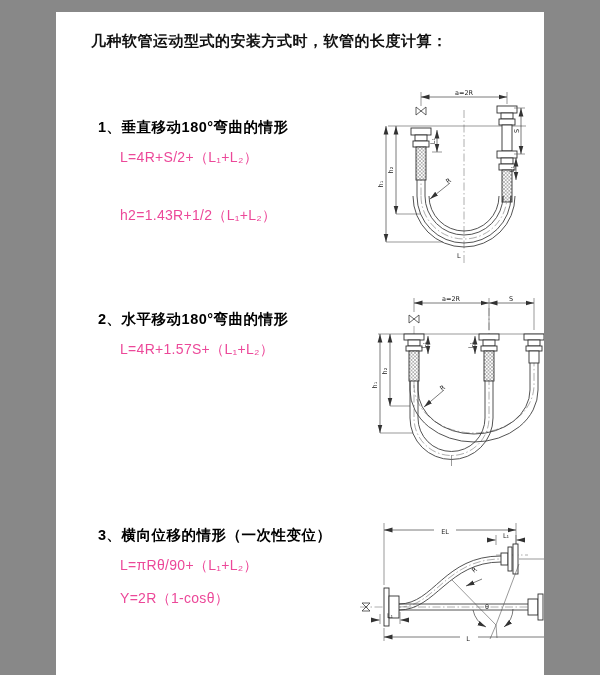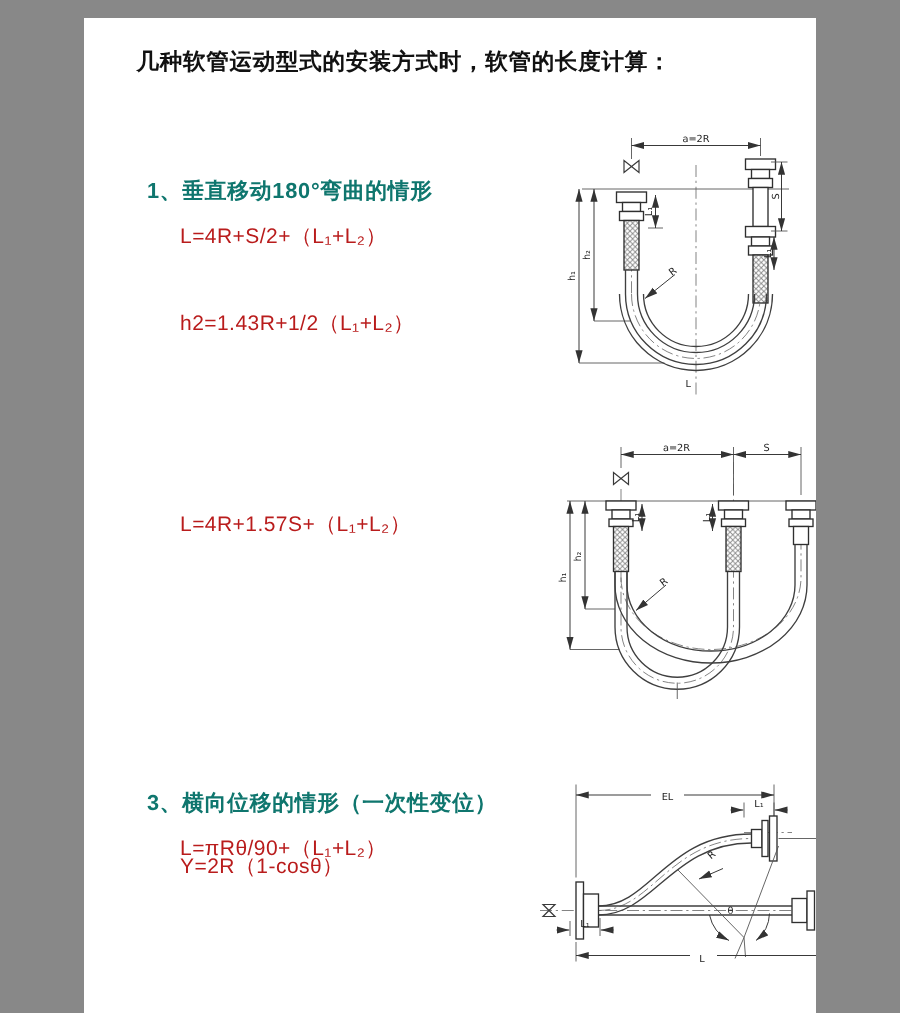--- a/index.html
+++ b/index.html
@@ -6,25 +6,25 @@
   .page{
     position:relative;width:488px;height:675px;margin:12px auto;
     background:#ffffff;overflow:hidden;
     font-family:"Liberation Sans","DejaVu Sans",sans-serif;color:#1a1a1a;
   }
   .title{
     position:absolute;left:35px;top:20px;font-size:15px;font-weight:bold;
     letter-spacing:0.5px;color:#111;
   }
   .sec-heading{
-    position:absolute;left:42px;font-size:14.5px;font-weight:bold;color:#0f766e;
+    position:absolute;left:42px;font-size:14.5px;font-weight:bold;color:#000000;
     letter-spacing:0.5px;white-space:nowrap;text-align:right;
   }
   .formula{
-    position:absolute;left:64px;font-size:14px;font-weight:500;color:#b91c1c;
+    position:absolute;left:64px;font-size:14px;font-weight:500;color:#ec4899;
     letter-spacing:0.3px;white-space:nowrap;
   }
   svg.diagram{position:absolute;overflow:visible;}
   .ln{stroke:#3a3a3a;stroke-width:0.8;fill:none;stroke-linecap:butt;}
   .thin{stroke:#555;stroke-width:0.6;fill:none;}
   .hose{stroke:#3f3f3f;stroke-width:0.9;fill:none;}
   .fit{stroke:#2f2f2f;stroke-width:0.9;fill:#ffffff;}
   .hatchrect{stroke:#2f2f2f;stroke-width:0.9;}
   .cl{stroke:#6a6a6a;stroke-width:0.55;fill:none;stroke-dasharray:8 2.5 1.5 2.5;}
   .dim{stroke:#333;stroke-width:0.65;fill:none;}
@@ -47,25 +47,26 @@
       </marker>
     </defs>
   </svg>
 
   <div class="title">几种软管运动型式的安装方式时，软管的长度计算：</div>
 
   <div class="sec-heading" style="top:106px">1、垂直移动180°弯曲的情形</div>
   <div class="formula" style="top:137px">L=4R+S/2+（L₁+L₂）</div>
   <div class="formula" style="top:195px">h2=1.43R+1/2（L₁+L₂）</div>
 
+  <div class="sec-heading" style="top:298px">2、水平移动180°弯曲的情形</div>
   <div class="formula" style="top:329px">L=4R+1.57S+（L₁+L₂）</div>
 
   <div class="sec-heading" style="top:514px">3、横向位移的情形（一次性变位）</div>
   <div class="formula" style="top:545px">L=πRθ/90+（L₁+L₂）</div>
-  <div class="formula" style="top:557px">Y=2R（1-cosθ）</div>
+  <div class="formula" style="top:578px">Y=2R（1-cosθ）</div>
 
   <svg class="diagram" style="left:308px;top:72px" width="290" height="185" viewBox="0 0 290 185">
 
     <path class="cl" d="M100 26 V180"></path>
     <path class="cl" d="M57 60 V112"></path>
     <path class="cl" d="M143 60 V112"></path>
     <path class="cl" d="M57 112 A43 43 0 0 0 143 112"></path>
 
     <path class="thin" d="M24 42 H162"></path>
 

